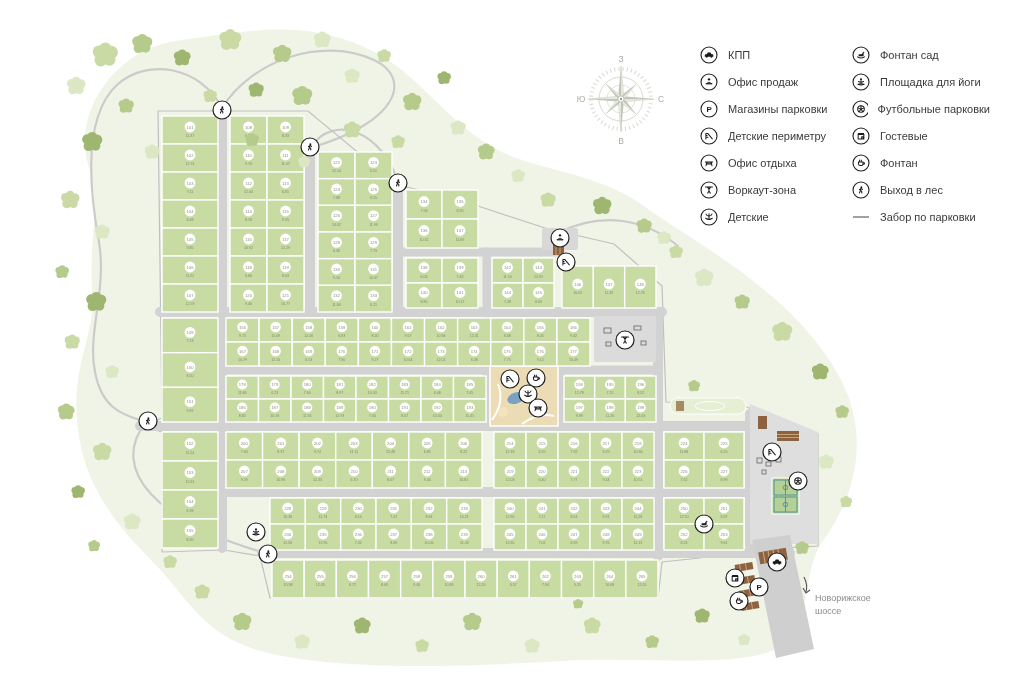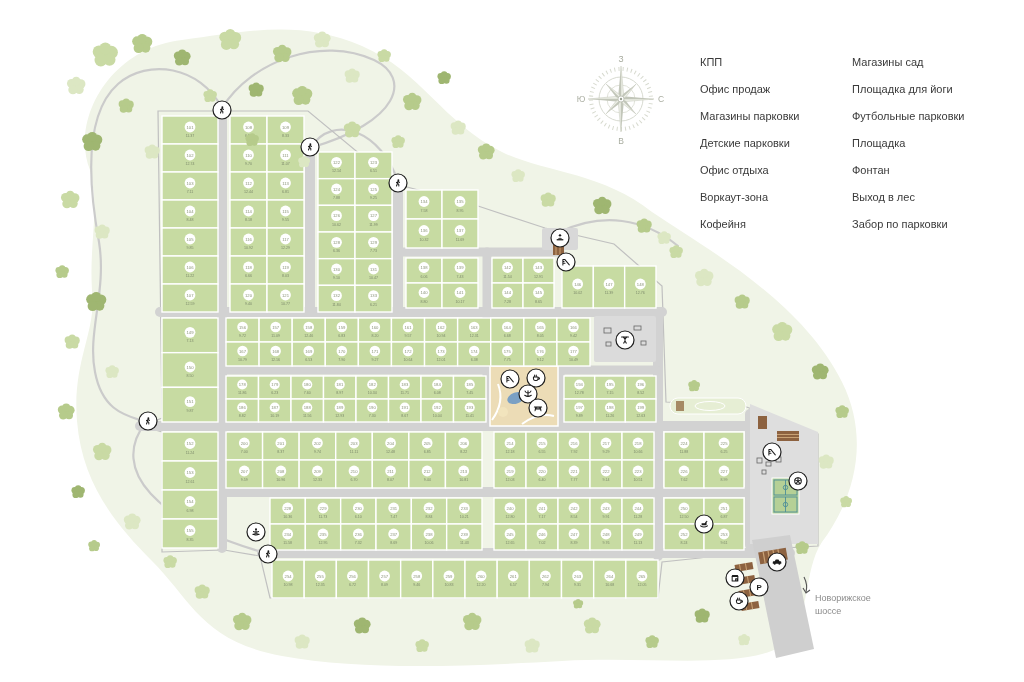--- a/index.html
+++ b/index.html
@@ -10,21 +10,21 @@
   .fence{fill:none;stroke:#c0c0c0;stroke-width:1.2;}
   .road{stroke:#d2d2d2;stroke-linecap:round;}
   .plot{fill:#c7dba2;stroke:#ffffff;stroke-width:1.4;}
   .plot-circle{fill:#ffffff;}
   .plot-num{font-size:4.2px;fill:#8a9378;text-anchor:middle;}
   .plot-area{font-size:3.6px;fill:#7d8a6b;text-anchor:middle;}
   .glyph{stroke:#1b1b1b;stroke-width:1.1;fill:none;stroke-linecap:round;stroke-linejoin:round;}
   .marker-ring{fill:#ffffff;stroke:#1f1f1f;stroke-width:1.2;}
   .legend{position:absolute;left:700px;top:46px;display:flex;gap:14px;}
   .lg-col{width:138px;}
-  .lg-row{display:flex;gap:10px;height:17px;margin-bottom:10px;flex-direction:column;}
+  .lg-row{display:flex;align-items:center;gap:10px;height:17px;margin-bottom:10px;}
   .lg-label{font-size:11px;color:#3a3a3a;white-space:nowrap;}
   .compass-letter{font-size:8.5px;fill:#a9ada0;text-anchor:middle;}
   .hwy-label{font-size:9px;fill:#8c8c8c;}
 </style>
 </head>
 <body>
 
 <div class="stage">
   <svg id="map-svg" width="1024" height="682" viewBox="0 0 1024 682">
     <defs>
@@ -1837,72 +1837,72 @@
             <circle cx="9" cy="9" r="8" fill="#fff" stroke="#1f1f1f" stroke-width="1.1"></circle>
             <use href="#g-parking" x="3.5" y="3.5" width="11" height="11"></use>
           </svg>
           <span class="lg-label">Магазины парковки</span>
         </div>
         <div class="lg-row">
           <svg width="18" height="18">
             <circle cx="9" cy="9" r="8" fill="#fff" stroke="#1f1f1f" stroke-width="1.1"></circle>
             <use href="#g-playground" x="3.5" y="3.5" width="11" height="11"></use>
           </svg>
-          <span class="lg-label">Детские парковки</span>
+          <span class="lg-label">Детские периметру</span>
         </div>
         <div class="lg-row">
           <svg width="18" height="18">
             <circle cx="9" cy="9" r="8" fill="#fff" stroke="#1f1f1f" stroke-width="1.1"></circle>
             <use href="#g-rest-area" x="3.5" y="3.5" width="11" height="11"></use>
           </svg>
           <span class="lg-label">Офис отдыха</span>
         </div>
         <div class="lg-row">
           <svg width="18" height="18">
             <circle cx="9" cy="9" r="8" fill="#fff" stroke="#1f1f1f" stroke-width="1.1"></circle>
             <use href="#g-workout" x="3.5" y="3.5" width="11" height="11"></use>
           </svg>
           <span class="lg-label">Воркаут-зона</span>
         </div>
         <div class="lg-row">
           <svg width="18" height="18">
             <circle cx="9" cy="9" r="8" fill="#fff" stroke="#1f1f1f" stroke-width="1.1"></circle>
             <use href="#g-fountain" x="3.5" y="3.5" width="11" height="11"></use>
           </svg>
-          <span class="lg-label">Кофейня</span>
+          <span class="lg-label">Детские</span>
         </div>
       </div>
     <div class="lg-col" id="legend-col-1">
         <div class="lg-row">
           <svg width="18" height="18">
             <circle cx="9" cy="9" r="8" fill="#fff" stroke="#1f1f1f" stroke-width="1.1"></circle>
             <use href="#g-kindergarten" x="3.5" y="3.5" width="11" height="11"></use>
           </svg>
-          <span class="lg-label">Магазины сад</span>
+          <span class="lg-label">Фонтан сад</span>
         </div>
         <div class="lg-row">
           <svg width="18" height="18">
             <circle cx="9" cy="9" r="8" fill="#fff" stroke="#1f1f1f" stroke-width="1.1"></circle>
             <use href="#g-yoga" x="3.5" y="3.5" width="11" height="11"></use>
           </svg>
           <span class="lg-label">Площадка для йоги</span>
         </div>
         <div class="lg-row">
           <svg width="18" height="18">
             <circle cx="9" cy="9" r="8" fill="#fff" stroke="#1f1f1f" stroke-width="1.1"></circle>
             <use href="#g-football" x="3.5" y="3.5" width="11" height="11"></use>
           </svg>
           <span class="lg-label">Футбольные парковки</span>
         </div>
         <div class="lg-row">
           <svg width="18" height="18">
             <circle cx="9" cy="9" r="8" fill="#fff" stroke="#1f1f1f" stroke-width="1.1"></circle>
             <use href="#g-shops" x="3.5" y="3.5" width="11" height="11"></use>
           </svg>
-          <span class="lg-label">Площадка</span>
+          <span class="lg-label">Гостевые</span>
         </div>
         <div class="lg-row">
           <svg width="18" height="18">
             <circle cx="9" cy="9" r="8" fill="#fff" stroke="#1f1f1f" stroke-width="1.1"></circle>
             <use href="#g-coffee" x="3.5" y="3.5" width="11" height="11"></use>
           </svg>
           <span class="lg-label">Фонтан</span>
         </div>
         <div class="lg-row">
           <svg width="18" height="18">

